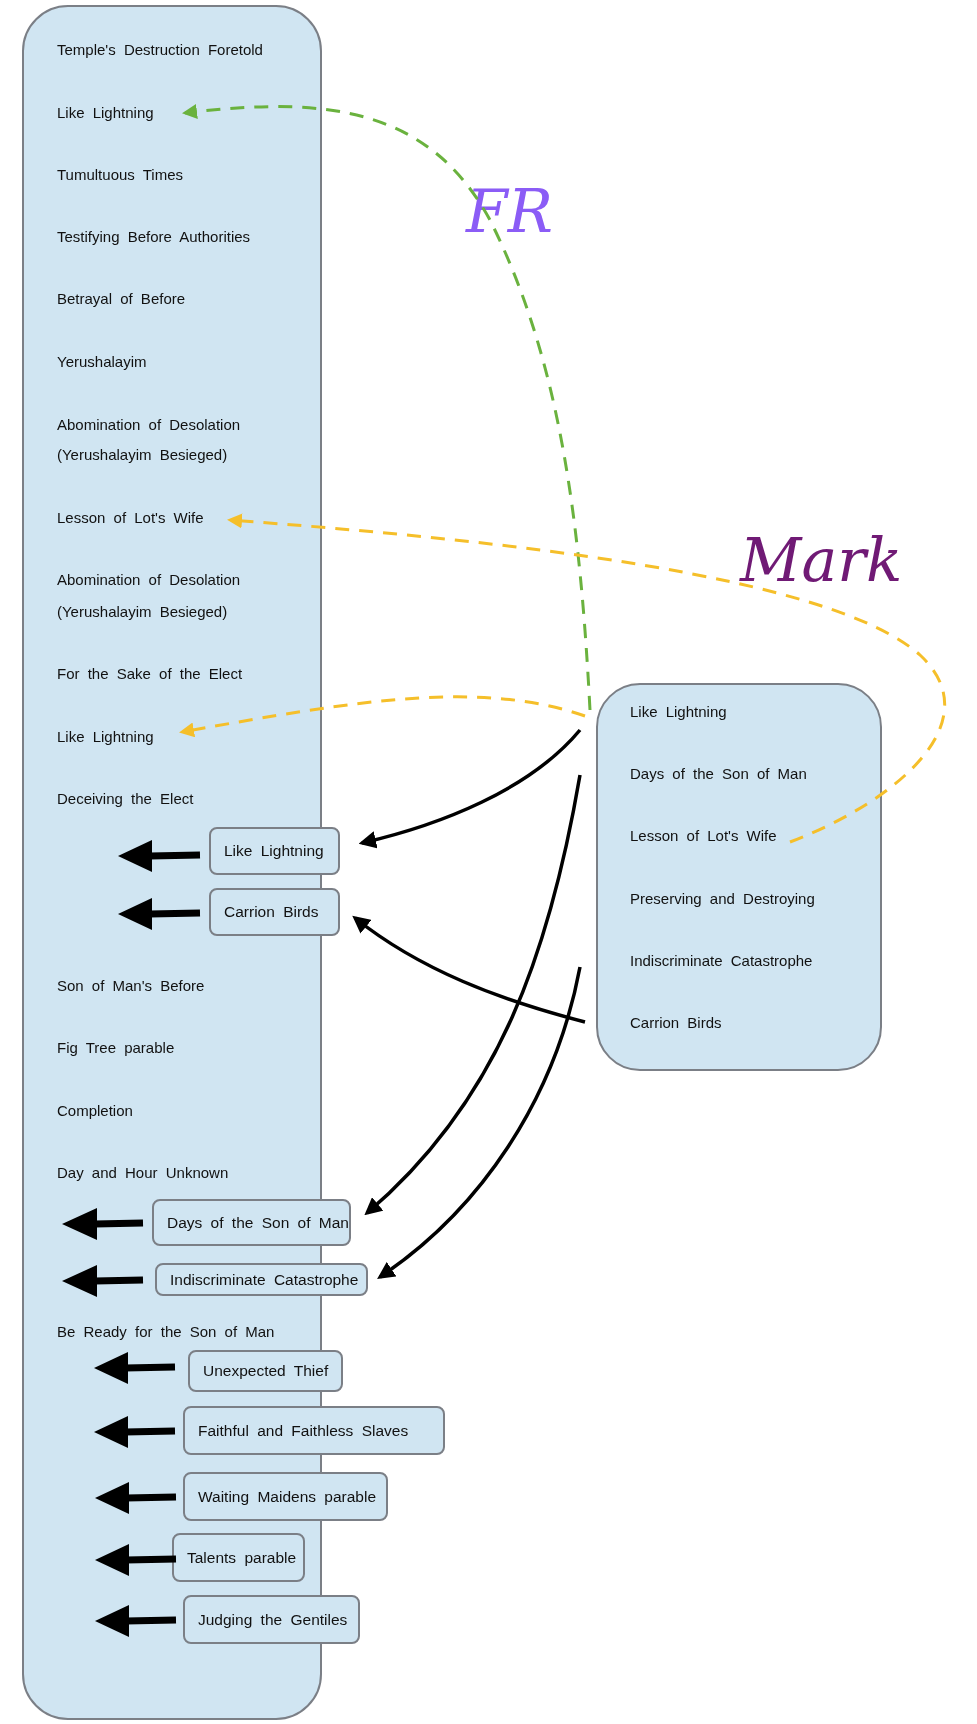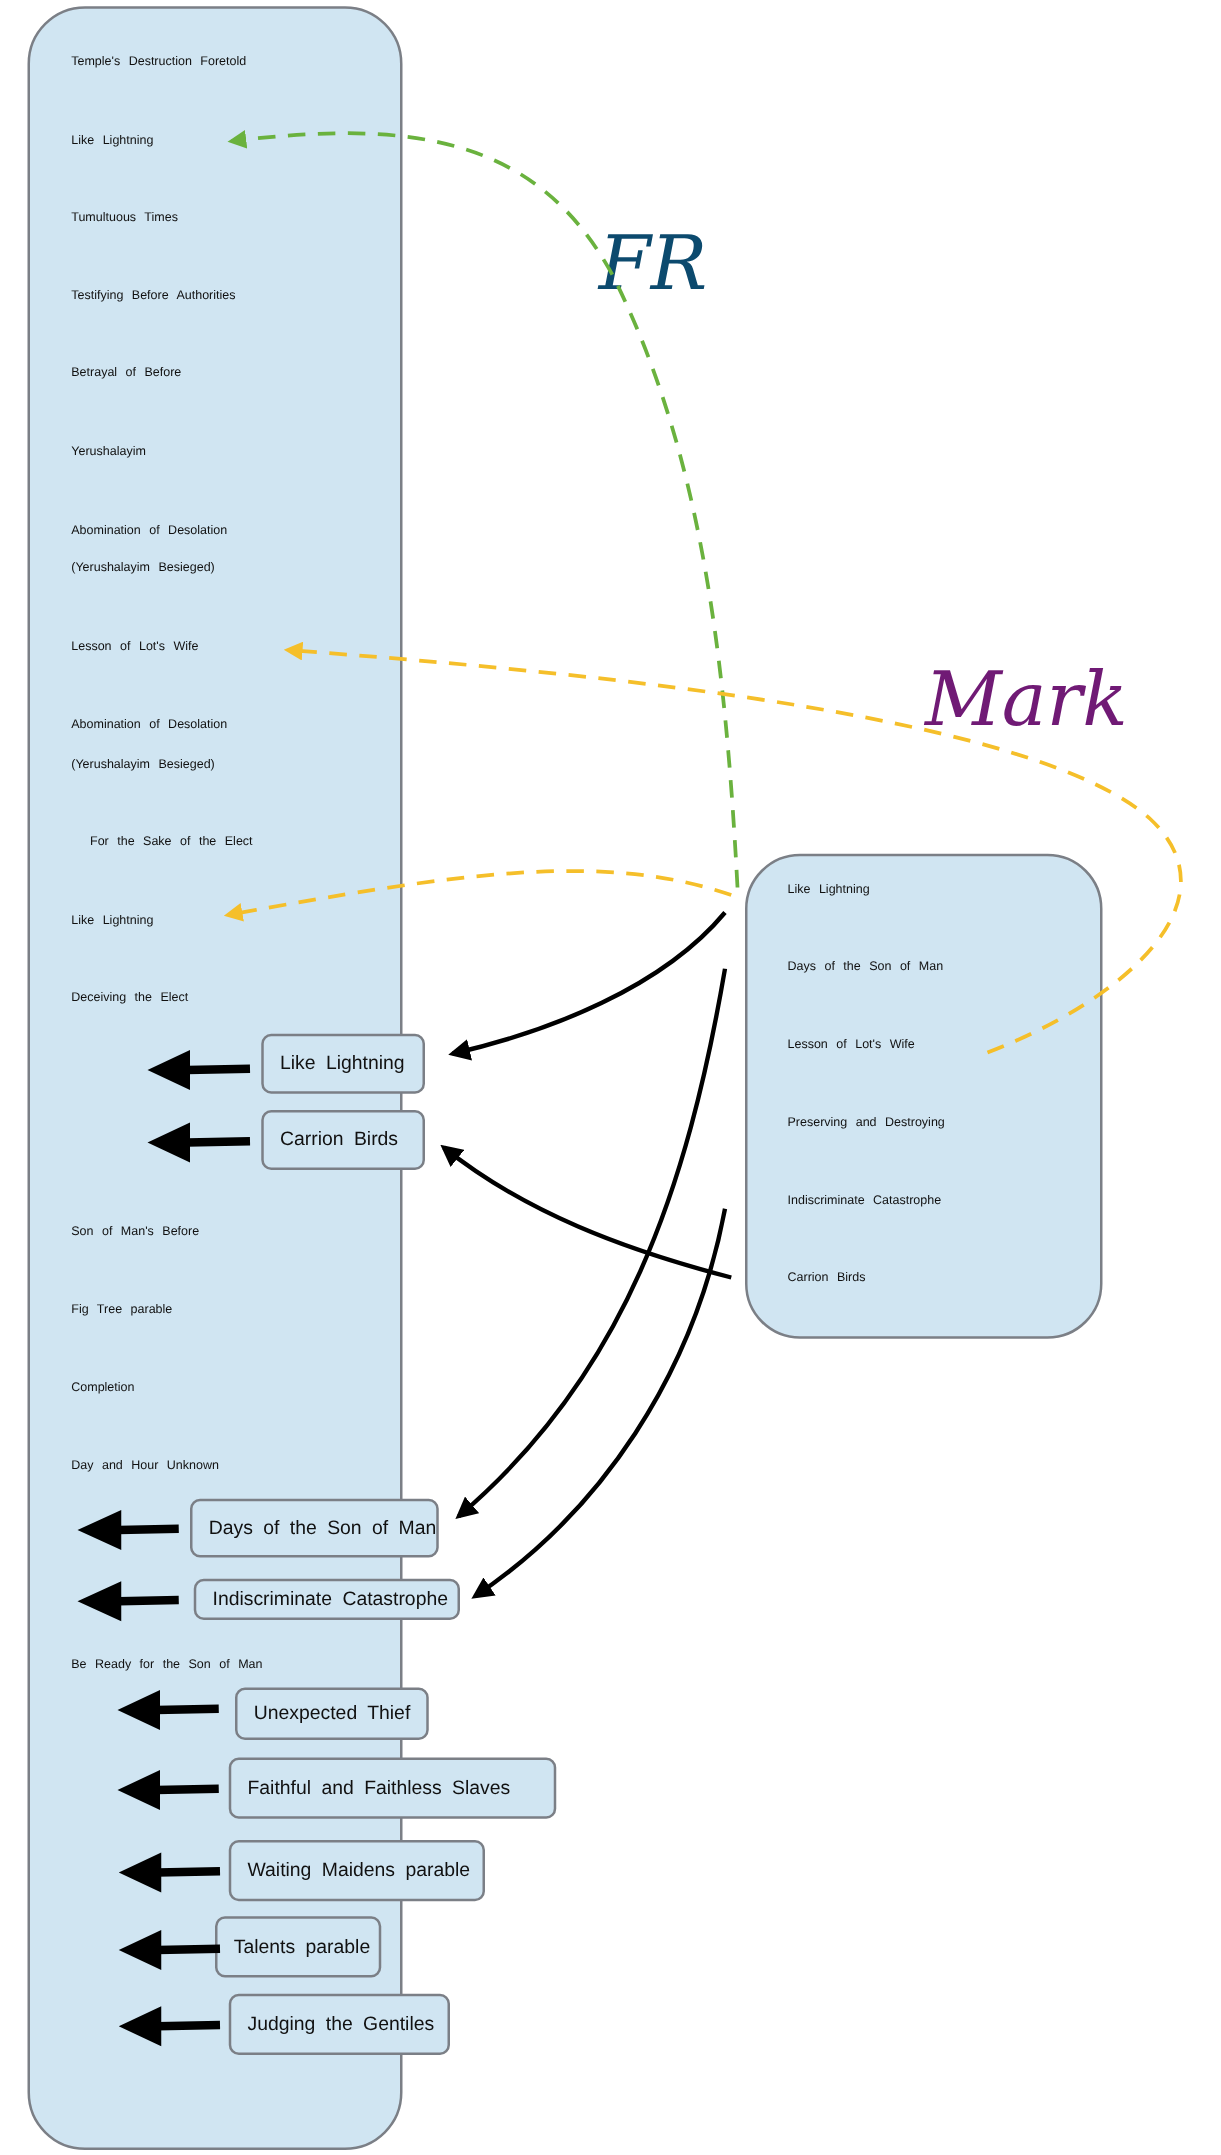--- a/index.html
+++ b/index.html
@@ -1,21 +1,21 @@
 <!DOCTYPE html>
 <html><head>
 <meta charset="utf-8">
 <style>
   html, body { margin: 0; padding: 0; background: #ffffff; }
   body { width: 977px; height: 1724px; position: relative; overflow: hidden;
          font-family: "Liberation Sans", "DejaVu Sans", sans-serif; color: #111; }
   .panel { position: absolute; background: #d0e5f2; border: 2px solid #7b7f86; box-sizing: border-box; }
   #left-panel { left: 22px; top: 5px; width: 300px; height: 1715px; border-radius: 46px; }
   #right-panel { left: 596px; top: 683px; width: 286px; height: 388px; border-radius: 44px; }
-  .item { position: absolute; font-size: 10px; word-spacing: 4px; line-height: 30px; white-space: nowrap; }
+  .item { position: absolute; font-size: 15px; word-spacing: 4px; line-height: 30px; white-space: nowrap; }
   .box { position: absolute; background: #d0e5f2; border: 2px solid #7b7f86; border-radius: 8px;
          box-sizing: border-box; font-size: 15.5px; word-spacing: 4px; display: flex; align-items: center;
          padding-left: 13px; white-space: nowrap; }
   .script-label { position: absolute; font-family: "DejaVu Serif", serif; font-style: italic; font-size: 60px; }
   svg#overlay { position: absolute; left: 0; top: 0; }
 </style>
 </head>
 <body>
 
 <div id="left-panel" class="panel"></div>
@@ -24,21 +24,21 @@
 <div class="item" style="left:57px;top:98px">Like Lightning</div>
 <div class="item" style="left:57px;top:160px">Tumultuous Times</div>
 <div class="item" style="left:57px;top:222px">Testifying Before Authorities</div>
 <div class="item" style="left:57px;top:284px">Betrayal of Before</div>
 <div class="item" style="left:57px;top:347px">Yerushalayim</div>
 <div class="item" style="left:57px;top:410px">Abomination of Desolation</div>
 <div class="item" style="left:57px;top:440px">(Yerushalayim Besieged)</div>
 <div class="item" style="left:57px;top:503px">Lesson of Lot's Wife</div>
 <div class="item" style="left:57px;top:565px">Abomination of Desolation</div>
 <div class="item" style="left:57px;top:597px">(Yerushalayim Besieged)</div>
-<div class="item" style="left:72px;top:659px">For the Sake of the Elect</div>
+<div class="item" style="left:57px;top:659px">For the Sake of the Elect</div>
 <div class="item" style="left:57px;top:722px">Like Lightning</div>
 <div class="item" style="left:57px;top:784px">Deceiving the Elect</div>
 <div class="item" style="left:57px;top:971px">Son of Man's Before</div>
 <div class="item" style="left:57px;top:1033px">Fig Tree parable</div>
 <div class="item" style="left:57px;top:1096px">Completion</div>
 <div class="item" style="left:57px;top:1158px">Day and Hour Unknown</div>
 <div class="item" style="left:57px;top:1317px">Be Ready for the Son of Man</div>
 
 <div class="box" style="left:209px;top:827px;width:131px;height:48px">Like Lightning</div>
 <div class="box" style="left:209px;top:888px;width:131px;height:48px">Carrion Birds</div>
@@ -51,21 +51,21 @@
 <div class="box" style="left:183px;top:1595px;width:177px;height:49px">Judging the Gentiles</div>
 
 <div id="right-panel" class="panel"></div>
 <div class="item" style="left:630px;top:697px">Like Lightning</div>
 <div class="item" style="left:630px;top:759px">Days of the Son of Man</div>
 <div class="item" style="left:630px;top:821px">Lesson of Lot's Wife</div>
 <div class="item" style="left:630px;top:884px">Preserving and Destroying</div>
 <div class="item" style="left:630px;top:946px">Indiscriminate Catastrophe</div>
 <div class="item" style="left:630px;top:1008px">Carrion Birds</div>
 
-<div class="script-label" style="left:479px;top:176px;color:#0c4a6e">FR</div>
+<div class="script-label" style="left:466px;top:176px;color:#8b5cf6">FR</div>
 <div class="script-label" style="left:740px;top:525px;color:#701a75">Mark</div>
 
 <svg id="overlay" width="977" height="1724" viewBox="0 0 977 1724">
   <defs>
     <marker id="ah-black" viewBox="0 0 10 10" refX="8" refY="5" markerWidth="5" markerHeight="5" orient="auto-start-reverse">
       <path d="M0,0 L10,5 L0,10 z" fill="#000"></path>
     </marker>
     <marker id="ah-green" viewBox="0 0 10 10" refX="8" refY="5" markerWidth="5" markerHeight="5" orient="auto-start-reverse">
       <path d="M0,0 L10,5 L0,10 z" fill="#6ab23e"></path>
     </marker>

